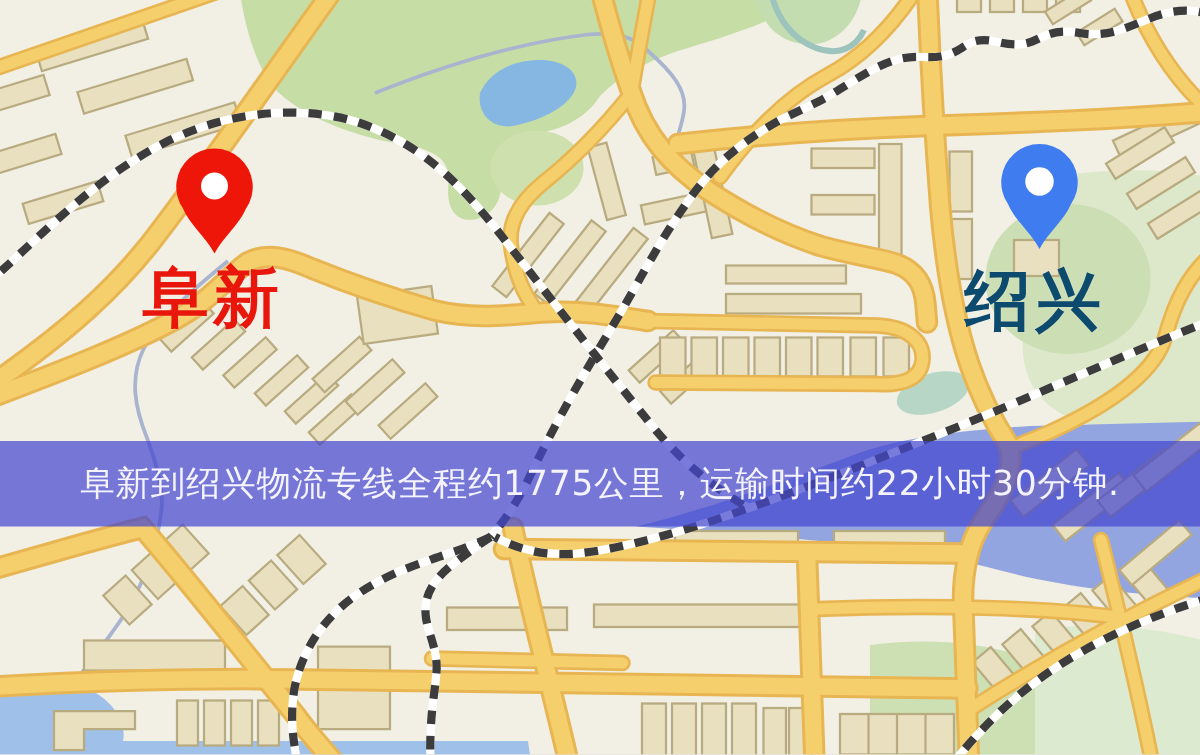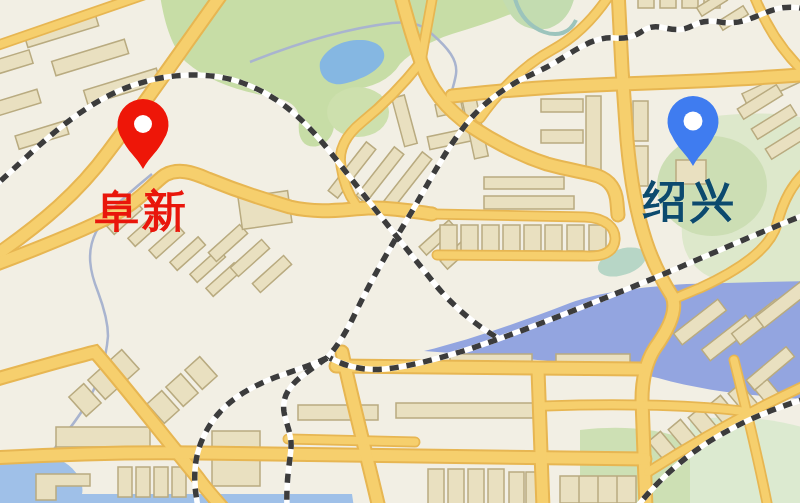--- a/index.html
+++ b/index.html
@@ -8,21 +8,21 @@
     font-family:"DejaVu Sans","Liberation Sans",sans-serif;
     background:#f2efe4;
   }
   #map-svg{position:absolute;left:0;top:0;width:800px;height:503px;display:block;}
   .city-label{
     position:absolute;font-weight:bold;font-size:44px;line-height:1;
     letter-spacing:3px;white-space:nowrap;
     text-shadow:0 0 2px rgba(255,255,255,.25);
     user-select:none;
   }
-  #origin-label{left:95px;top:189px;color:#e9160b;}
+  #origin-label{left:95px;top:177px;color:#e9160b;}
   #dest-label{left:643px;top:179px;color:#0c4a6e;}
   #info-banner{
     position:absolute;left:0;top:294px;width:800px;height:57px;
     background:rgba(68,70,206,0.72);
     display:flex;align-items:center;justify-content:center;
   }
   #info-banner span{
     color:#f4f3ff;font-size:23px;letter-spacing:0.5px;white-space:nowrap;
   }
 </style>
@@ -279,14 +279,17 @@
   </g>
   <g>
     <path d="M693 166 C686.5 154 677 147.5 672 136 A25.5 25.5 0 1 1 714 136 C709 147.5 699.5 154 693 166 Z" fill="#3f7cf0"></path>
     <circle cx="693" cy="121" r="9.5" fill="#ffffff"></circle>
   </g>
 </svg>
 
   <div class="city-label" id="origin-label">阜新</div>
   <div class="city-label" id="dest-label">绍兴</div>
 
+  <div id="info-banner">
+    <span>阜新到绍兴物流专线全程约1775公里，运输时间约22小时30分钟.</span>
+  </div>
 
 </div>
 
 </body></html>

